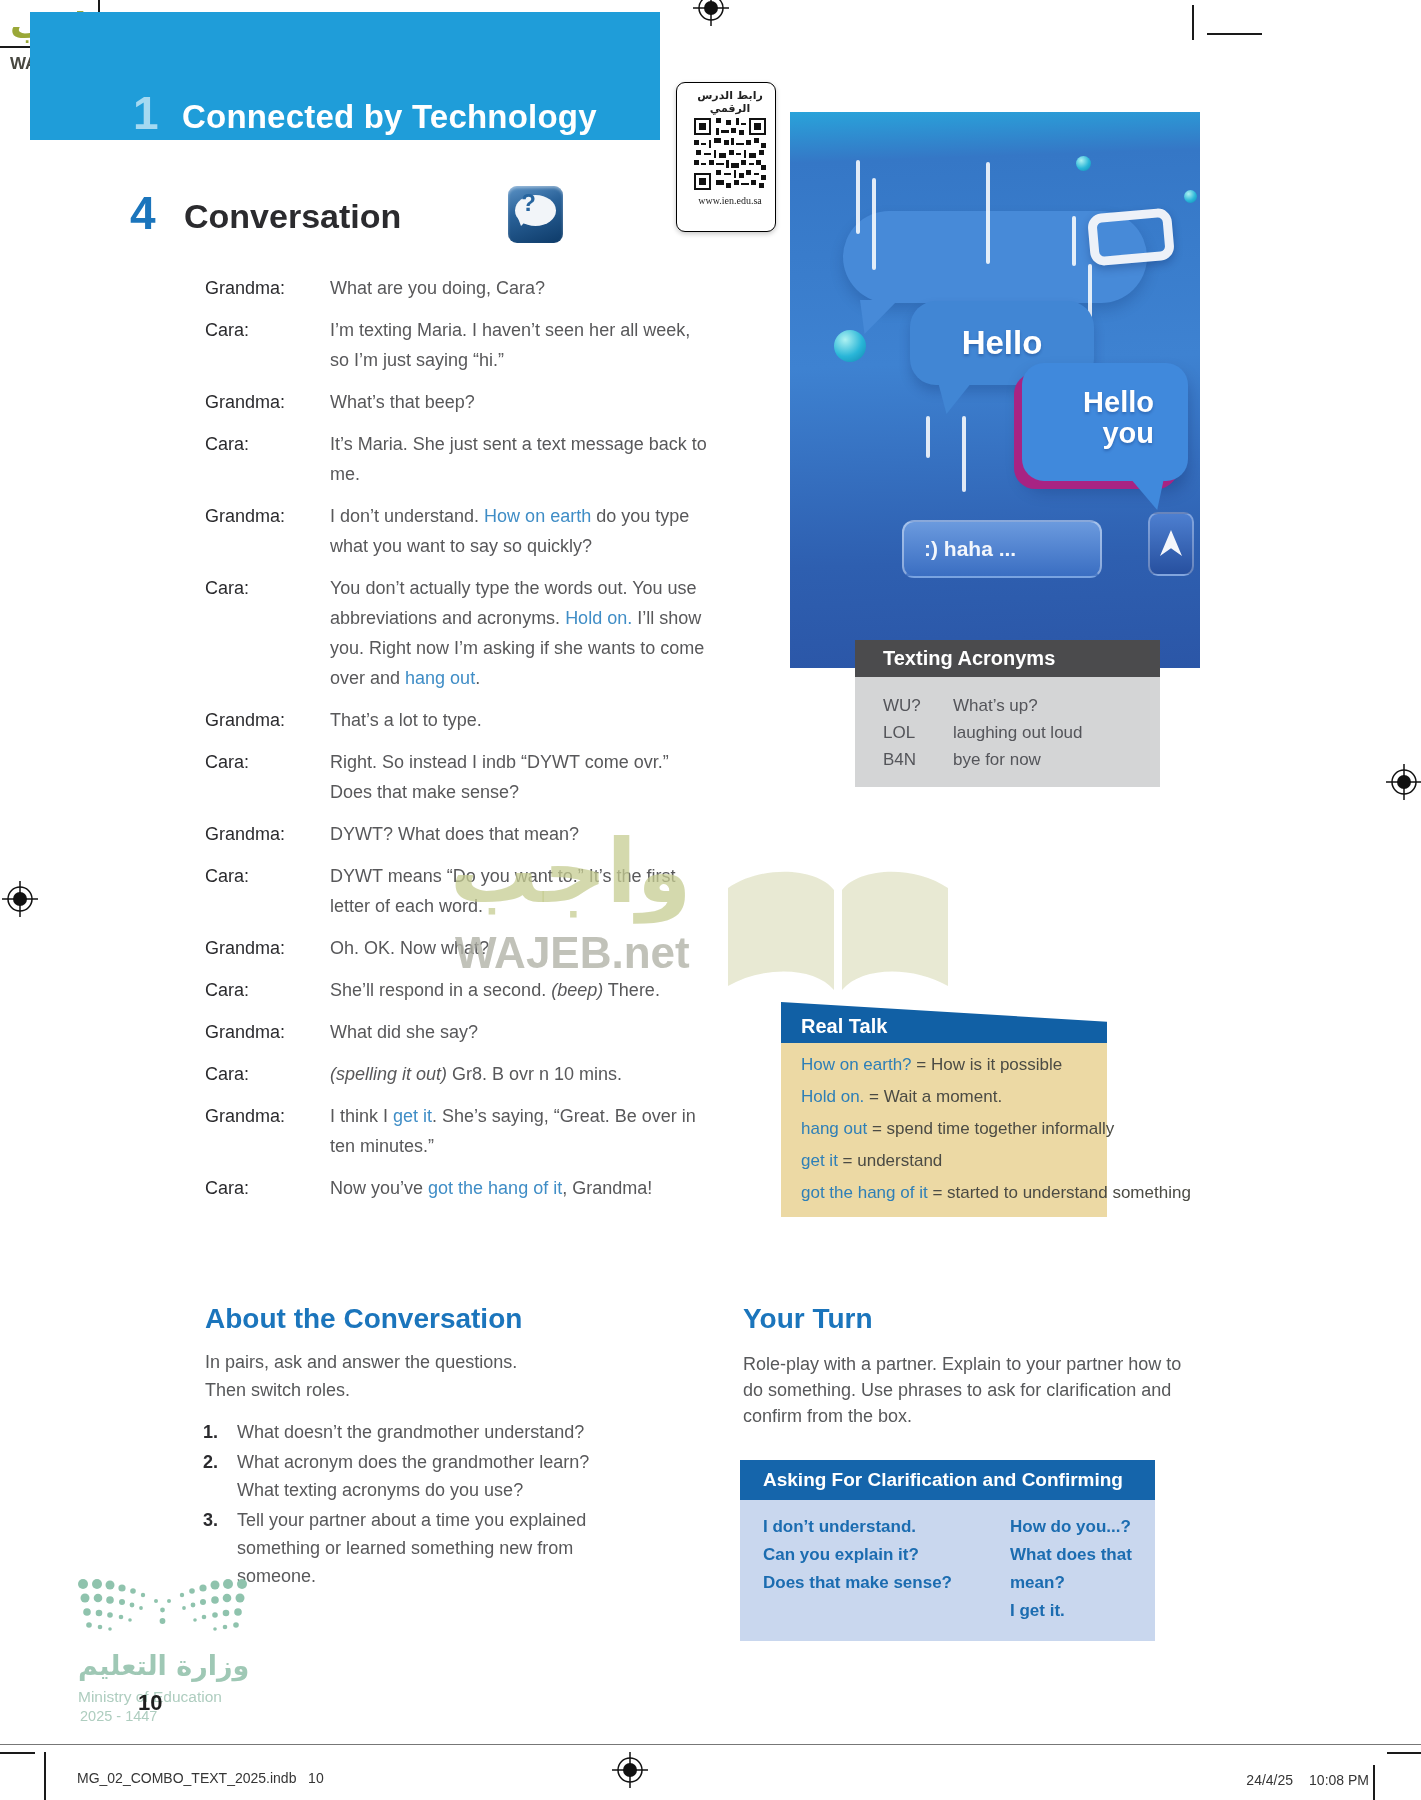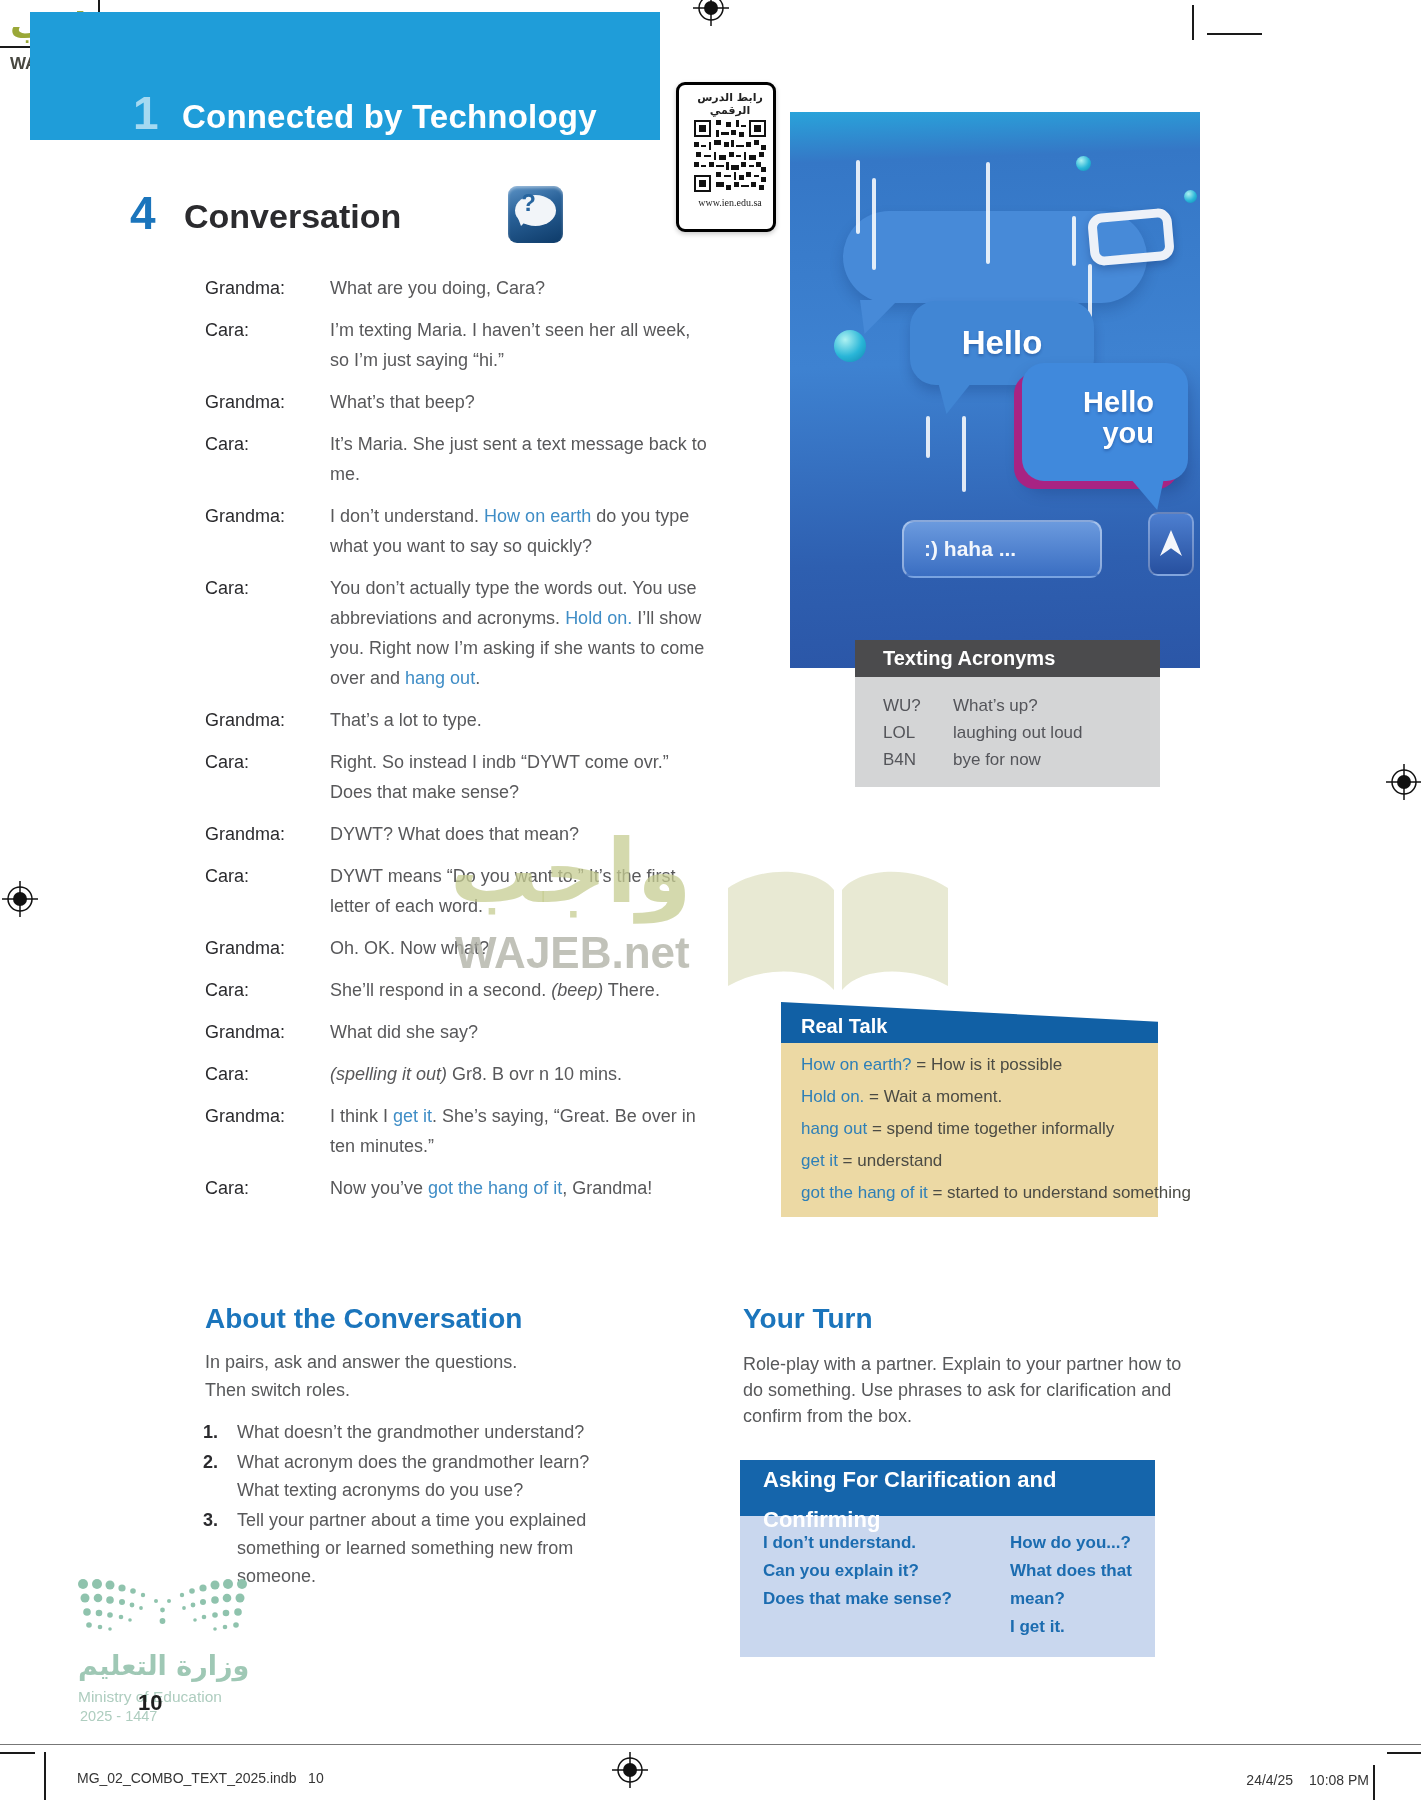--- a/index.html
+++ b/index.html
@@ -21,21 +21,21 @@
 
   
   .banner{position:absolute;left:30px;top:12px;width:630px;height:128px;}
   .unit-num{position:absolute;left:103px;top:78px;font-size:46px;font-weight:bold;
             color:#a5d9f1;line-height:1;}
   .unit-title{position:absolute;left:152px;top:88px;font-size:33px;font-weight:bold;
               color:#ffffff;line-height:1;letter-spacing:.2px;}
 
   
   .qr-card{position:absolute;left:676px;top:82px;width:100px;height:150px;background:#fff;
-           border:3px solid #000000;border-radius:9px;box-shadow:0 2px 5px rgba(0,0,0,.22);
+           border:1px solid #000000;border-radius:9px;box-shadow:0 2px 5px rgba(0,0,0,.22);
            text-align:center;padding-left:8px;}
   .qr-label{font-family:"DejaVu Sans",sans-serif;font-size:11px;font-weight:bold;color:#222;
             margin-top:6px;direction:rtl;}
   .qr-svg{margin-top:3px;}
   .qr-url{font-family:"Liberation Serif",serif;font-size:10px;color:#222;margin-top:1px;}
 
   
   .sec-num{position:absolute;left:130px;top:190px;font-size:46px;font-weight:bold;
            color:#1b75bc;line-height:1;}
   .sec-title{position:absolute;left:184px;top:199px;font-size:34px;font-weight:bold;
@@ -100,21 +100,21 @@
   .acro-row{display:grid;grid-template-columns:70px auto;font-size:17px;color:#54555a;line-height:27px;}
 
   
   .wm{position:absolute;pointer-events:none;}
   .wm-ar{left:450px;top:828px;font-family:"DejaVu Sans",sans-serif;font-size:88px;font-weight:bold;
          color:rgba(198,204,146,.75);line-height:1;}
   .wm-en{left:455px;top:928px;font-size:44px;font-weight:bold;color:rgba(178,179,168,.8);}
   .wm-book{left:718px;top:868px;opacity:.85;}
 
   
-  .rt{position:absolute;left:781px;top:1002px;width:377px;}
+  .rt{position:absolute;left:781px;top:1002px;width:326px;}
   .rt-head{height:41px;background:#1160a5;clip-path:polygon(0 0,100% 48%,100% 100%,0 100%);
            display:flex;align-items:flex-end;padding:0 0 5px 20px;}
   .rt-head span{color:#fff;font-size:20px;font-weight:bold;}
   .rt-body{background:#ecd9a4;padding:12px 0 14px 20px;}
   .rt-row{font-size:17px;line-height:20px;margin-bottom:12px;white-space:nowrap;color:#4b4b44;}
   .rt-row:last-child{margin-bottom:0;}
   .rt-phrase{color:#2e7fb7;}
 
   
   .h-blue{position:absolute;font-size:28px;font-weight:bold;color:#1b75bc;line-height:1;margin:0;}
@@ -124,21 +124,21 @@
   .qlist{position:absolute;left:203px;top:1418px;width:420px;}
   .q-row{display:grid;grid-template-columns:34px 368px;margin-bottom:2px;}
   .q-num{font-size:18px;font-weight:bold;color:#2b2b2e;line-height:28px;}
   .q-text{font-size:18px;color:#58585a;line-height:28px;}
   .yt-title{left:743px;top:1305px;}
   .yt-body{position:absolute;left:743px;top:1351px;width:452px;font-size:18px;line-height:26px;
            color:#57585a;margin:0;}
 
   
   .clar{position:absolute;left:740px;top:1460px;width:415px;}
-  .clar-head{height:56px;background:#1565ab;color:#fff;font-size:22px;font-weight:bold;
+  .clar-head{height:40px;background:#1565ab;color:#fff;font-size:19px;font-weight:bold;
              line-height:40px;padding-left:23px;}
   .clar-body{background:#c9d7ee;padding:13px 0 16px 23px;display:grid;grid-template-columns:247px auto;}
   .clar-item{font-size:17px;font-weight:bold;color:#1b6cb0;line-height:28px;}
 
   
   .moe{position:absolute;left:75px;top:1576px;}
   .moe-ar{position:absolute;left:78px;top:1650px;font-family:"DejaVu Sans",sans-serif;
           font-size:27px;font-weight:bold;color:#9fc8b5;direction:rtl;}
   .moe-en{position:absolute;left:78px;top:1688px;font-size:15.5px;color:#aecdbf;}
   .moe-yr{position:absolute;left:80px;top:1708px;font-size:14.5px;color:#aecdbf;}

